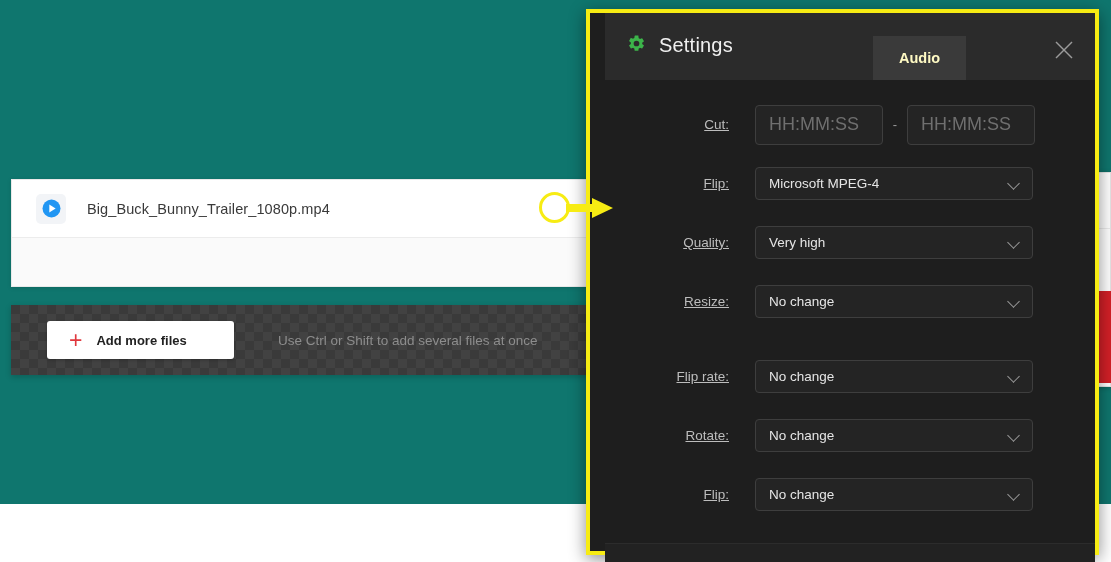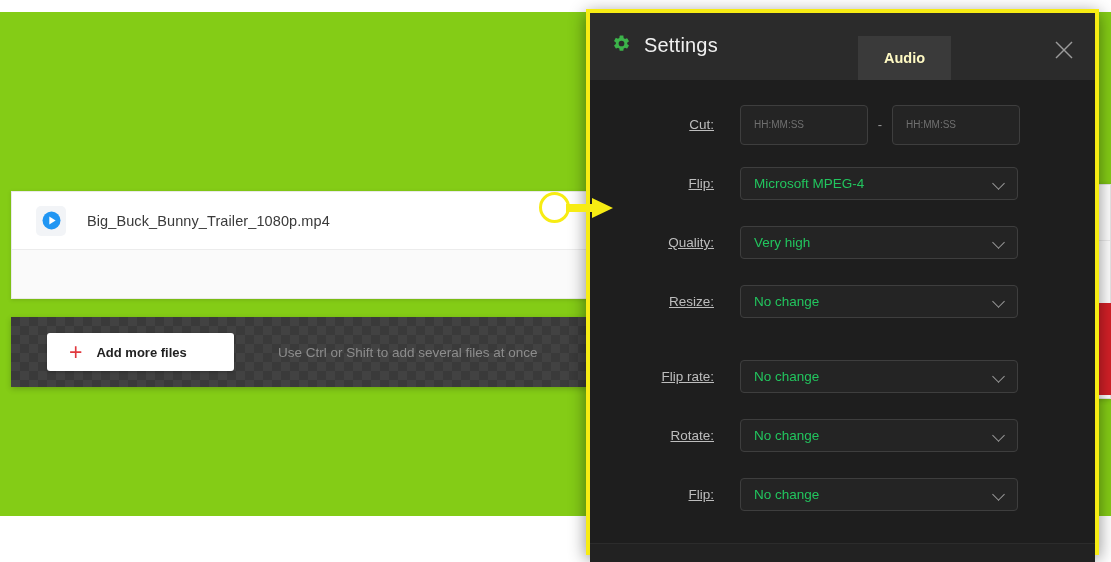--- a/index.html
+++ b/index.html
@@ -11,24 +11,24 @@
     height: 562px;
     background: #ffffff;
     font-family: "Liberation Sans", sans-serif;
     overflow: hidden;
     position: relative;
   }
 
   
   #app-background {
     position: absolute;
-    left: 0; top: 12px;
+    left: 0; top: 0;
     width: 1111px;
     height: 504px;
-    background: #84cc16;
+    background: #0f766e;
   }
 
   #file-panel {
     position: absolute;
     left: 11px;
     top: 179px;
     width: 1085px;
     background: #ffffff;
     border: 1px solid #e9e9e9;
     box-shadow: 0 1px 4px rgba(0,0,0,0.13);
@@ -206,20 +206,21 @@
     left: 586px;
     top: 9px;
     width: 513px;
     height: 546px;
     background: #1e1e1e;
     border: 4px solid #f7ec13;
     box-sizing: border-box;
     box-shadow: 0 4px 16px rgba(0,0,0,0.45);
     display: flex;
     flex-direction: column;
+    padding-left: 15px;
   }
 
   #dialog-header {
     height: 67px;
     background: #2b2b2b;
     display: flex;
     align-items: flex-start;
     position: relative;
     flex: 0 0 auto;
   }
@@ -302,21 +303,21 @@
 
   .input-box {
     height: 40px;
     background: #242424;
     border: 1px solid #3e3e3e;
     border-radius: 4px;
     display: flex;
     align-items: center;
     padding: 0 13px;
     box-sizing: border-box;
-    font-size: 10px;
+    font-size: 18px;
     color: #6f6f6f;
   }
   .cut-input { width: 128px; }
   .cut-dash {
     width: 24px;
     text-align: center;
     color: #9a9a9a;
     font-size: 13px;
   }
 
@@ -324,21 +325,21 @@
     width: 278px;
     height: 33px;
     background: #242424;
     border: 1px solid #3e3e3e;
     border-radius: 4px;
     display: flex;
     align-items: center;
     padding: 0 13px;
     box-sizing: border-box;
     font-size: 13.5px;
-    color: #22c55e;
+    color: #e5e5e5;
     position: relative;
   }
   .select-box .sel-chev {
     position: absolute;
     right: 14px;
     top: 11px;
     width: 8px; height: 8px;
     border-right: 1.6px solid #9a9a9a;
     border-bottom: 1.6px solid #9a9a9a;
     transform: rotate(45deg);

